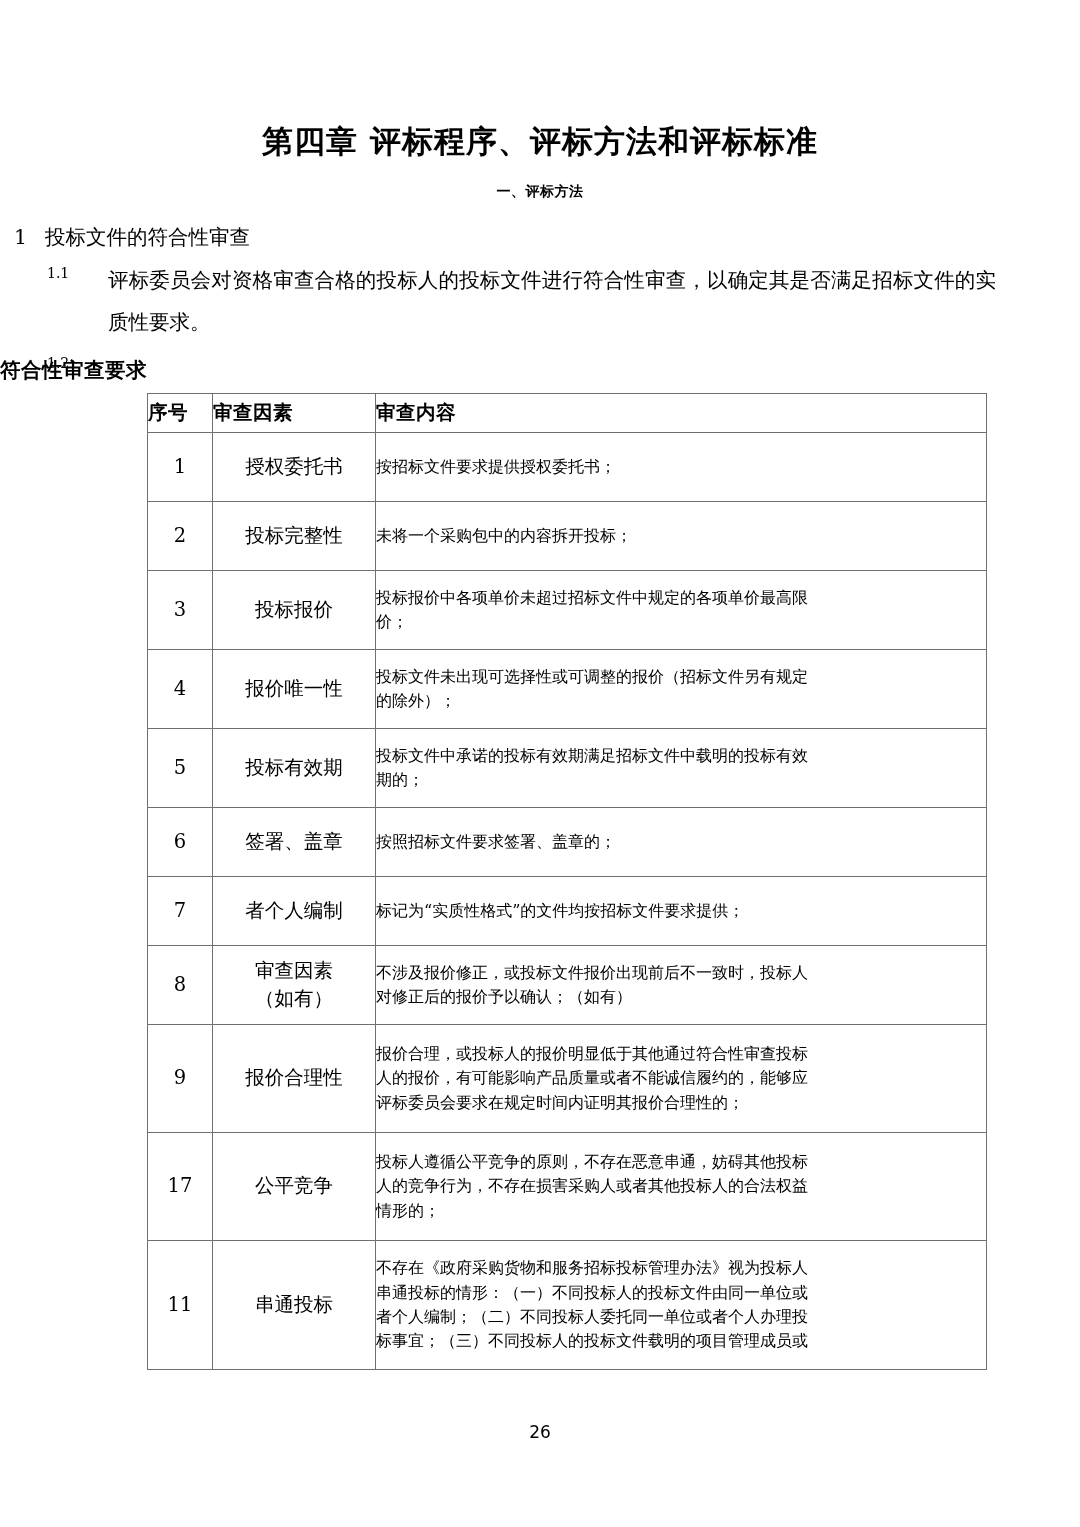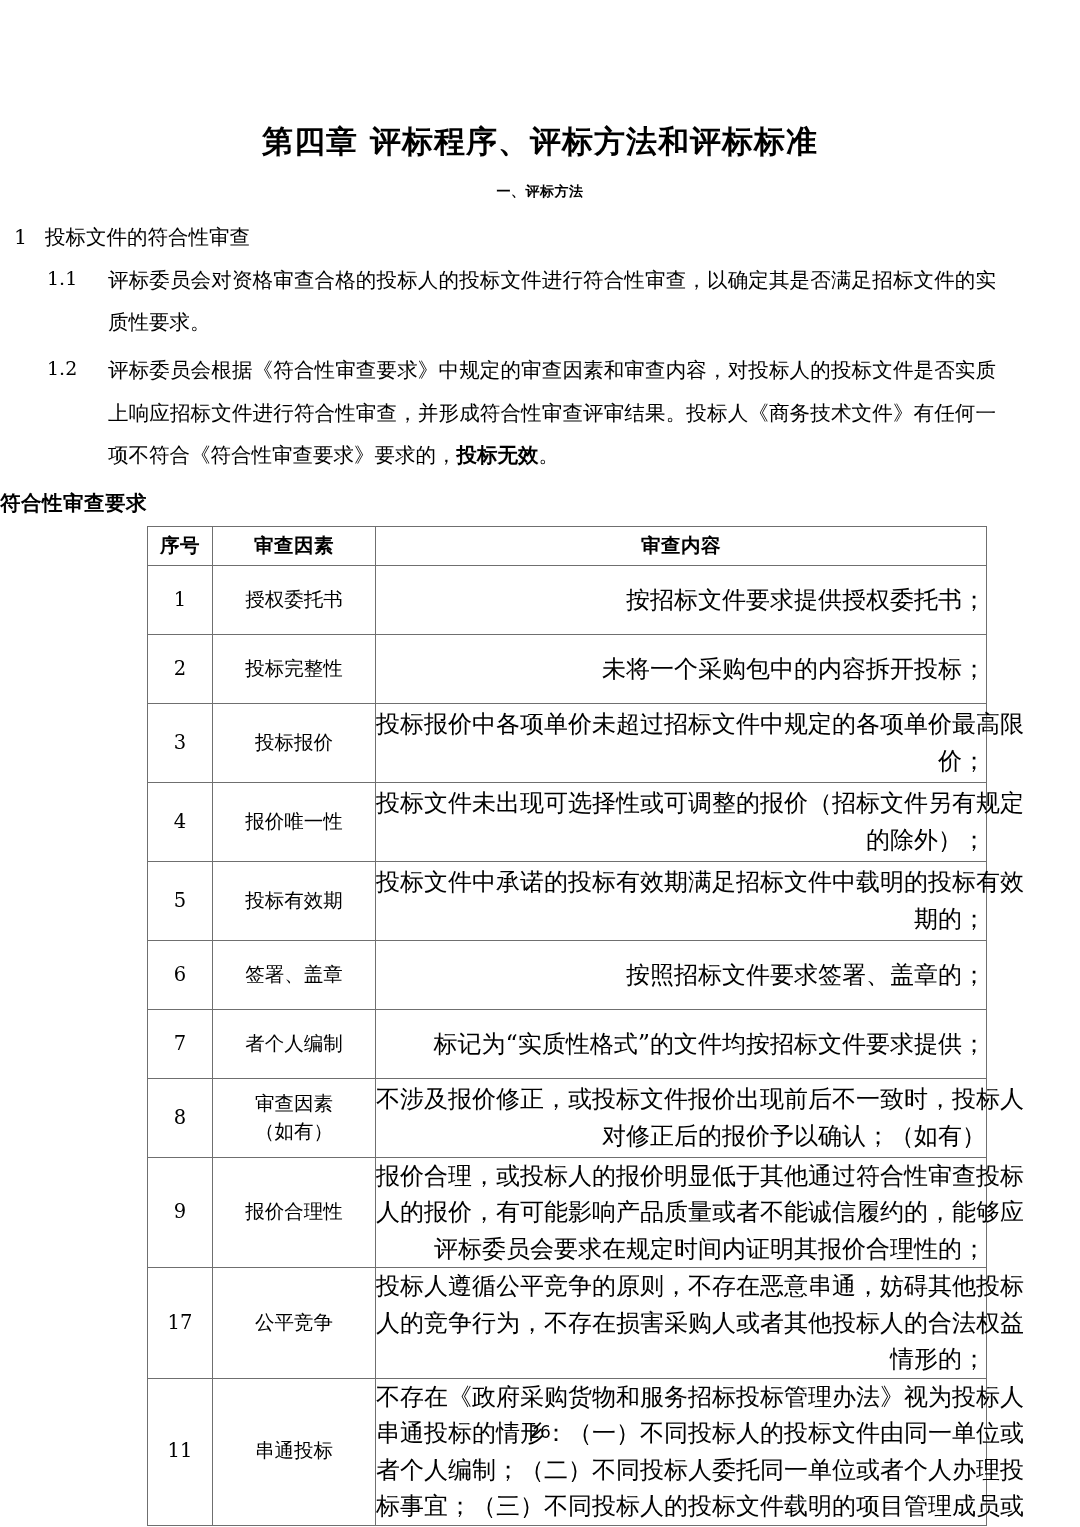--- a/index.html
+++ b/index.html
@@ -68,21 +68,21 @@
     margin: 5px 0 0 0;
     padding-left: 108px;
     padding-right: 84px;
     text-align: justify;
     text-justify: inter-ideograph;
   }
   .clause-l2 > .num {
     position: absolute;
     left: 47px;
     top: 0;
-    font-size: 19px;
+    font-size: 14px;
     line-height: 2.08;
   }
   .clause-l2 .body {
     display: block;
   }
   .bold-inline {
     font-weight: bold;
   }
   
   .table-caption {
@@ -104,21 +104,21 @@
     margin: 0;
   }
   table.review-table th,
   table.review-table td {
     border: 1.1px solid #6f6f6f;
     padding: 0;
     vertical-align: middle;
   }
   table.review-table th {
     font-weight: bold;
-    text-align: center;
+    text-align: left;
     height: 38px;
     line-height: 1.2;
     font-size: 19.5px;
     letter-spacing: 0.5px;
   }
   col.c-no    { width: 65px; }
   col.c-fact  { width: 163px; }
   col.c-cont  { width: 611px; }
 
   td.cell-no {
@@ -126,22 +126,22 @@
     font-size: 19.5px;
     line-height: 1.35;
   }
   td.cell-fact {
     text-align: center;
     font-size: 19.5px;
     line-height: 1.45;
     padding: 0 4px;
   }
   td.cell-cont {
-    text-align: right;
-    font-size: 24px;
+    text-align: left;
+    font-size: 16px;
     line-height: 1.52;
     padding: 6px 8px 6px 10px;
   }
   td.cell-cont .line { display: block; white-space: nowrap; }
   td.cell-fact .line { display: block; }
 
   tr.r-h1 td { height: 68px; }
   tr.r-h2 td { height: 78px; }
   tr.r-h3 td { height: 107px; }
   tr.r-h4 td { height: 128px; }
@@ -173,21 +173,20 @@
       <span class="body">投标文件的符合性审查</span>
     </div>
 
     <div class="clause-l2">
       <span class="num">1.1</span>
       <span class="body">评标委员会对资格审查合格的投标人的投标文件进行符合性审查，以确定其是否满足招标文件的实质性要求。</span>
     </div>
 
     <div class="clause-l2">
       <span class="num">1.2</span>
-      <span class="body"><span>评标委员会根据《符合性审查要求》中规定的审查因素和审查内容，对投标人的投标文件是否实质上响应招标文件进行符合性审查，并形成符合性审查评审结果。投标人《商务技术文件》有任何一项不符合《符合性审查要求》要求的，</span><span class="bold-inline">投标无效</span><span>。</span></span>
     </div>
 
   </div>
 
   <div class="table-caption">符合性审查要求</div>
 
   <div class="review-table-wrap">
     <table class="review-table">
       <colgroup>
         <col class="c-no">

